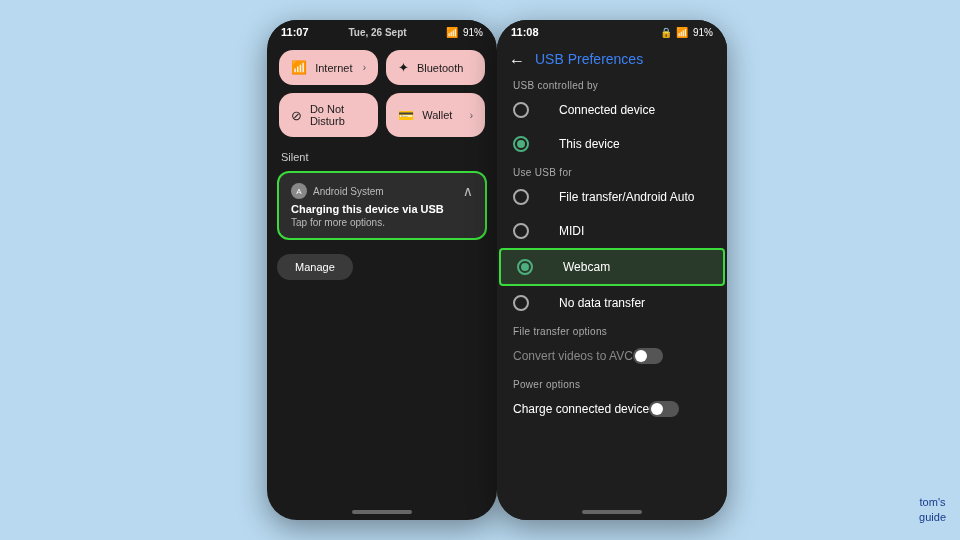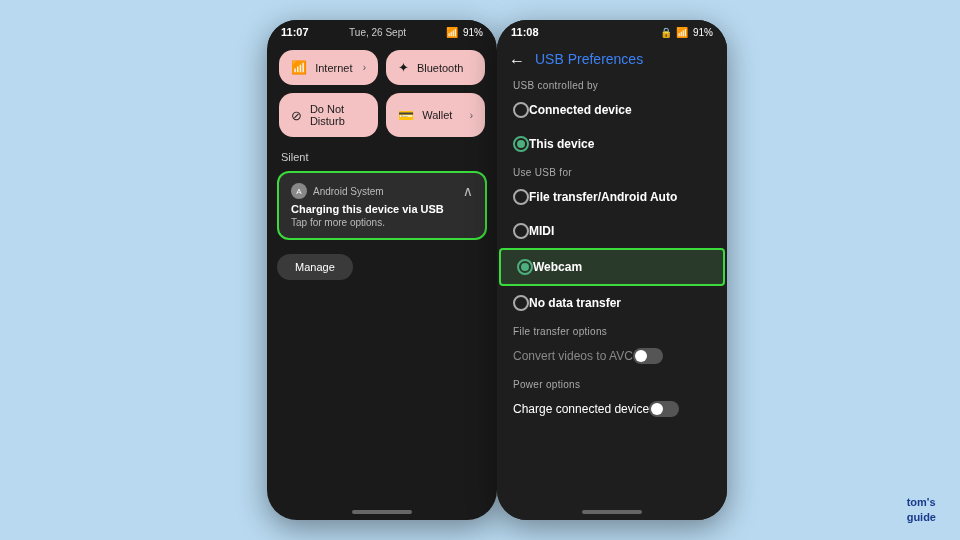--- a/index.html
+++ b/index.html
@@ -172,23 +172,22 @@
       padding: 6px 16px 2px;
       font-size: 10px;
       color: #aaa;
       letter-spacing: 0.3px;
     }
 
     .radio-item {
       display: flex;
       align-items: center;
       padding: 9px 16px;
-      gap: 0;
+      gap: 30px;
       cursor: pointer;
-      font-weight: bold;
     }
     .radio-item.highlighted {
       background: #2a3a2a;
       border: 2px solid #3adb3a;
       border-radius: 4px;
       margin: 0 2px;
     }
 
     .radio-circle {
       width: 16px;
@@ -239,41 +238,41 @@
       height: 12px;
       background: #fff;
       border-radius: 50%;
       top: 2px;
       left: 2px;
     }
 
     .toms-guide {
       position: absolute;
       bottom: 16px;
-      right: 24px;
-      font-size: 11px;
-      font-weight: 700;
+      right: 14px;
+      font-size: 11px;
+      font-weight: 400;
       color: #2563c4;
       line-height: 1.3;
-      text-align: left;
+      text-align: center;
     }
     .toms-guide span {
       color: #1a3a8c;
     }
   </style>
 </head>
 <body>
 
 <div style="position:relative; width:960px; height:540px; background:#b8d9f0; display:flex; align-items:center; justify-content:center;padding-left:34px;">
 
   <div class="phone">
     
     <div class="status-bar">
       <span class="time">11:07</span>
-      <span style="font-size:10px;color:#ccc;">Tue, 26 Sept</span>
+      <span style="font-size:10px;color:#ccc;font-weight:bold;">Tue, 26 Sept</span>
       <div class="icons">
         <span>📶</span>
         <span>91%</span>
       </div>
     </div>
 
     
     <div class="quick-tiles">
       <div class="tile">
         <span class="tile-icon">📶</span>

